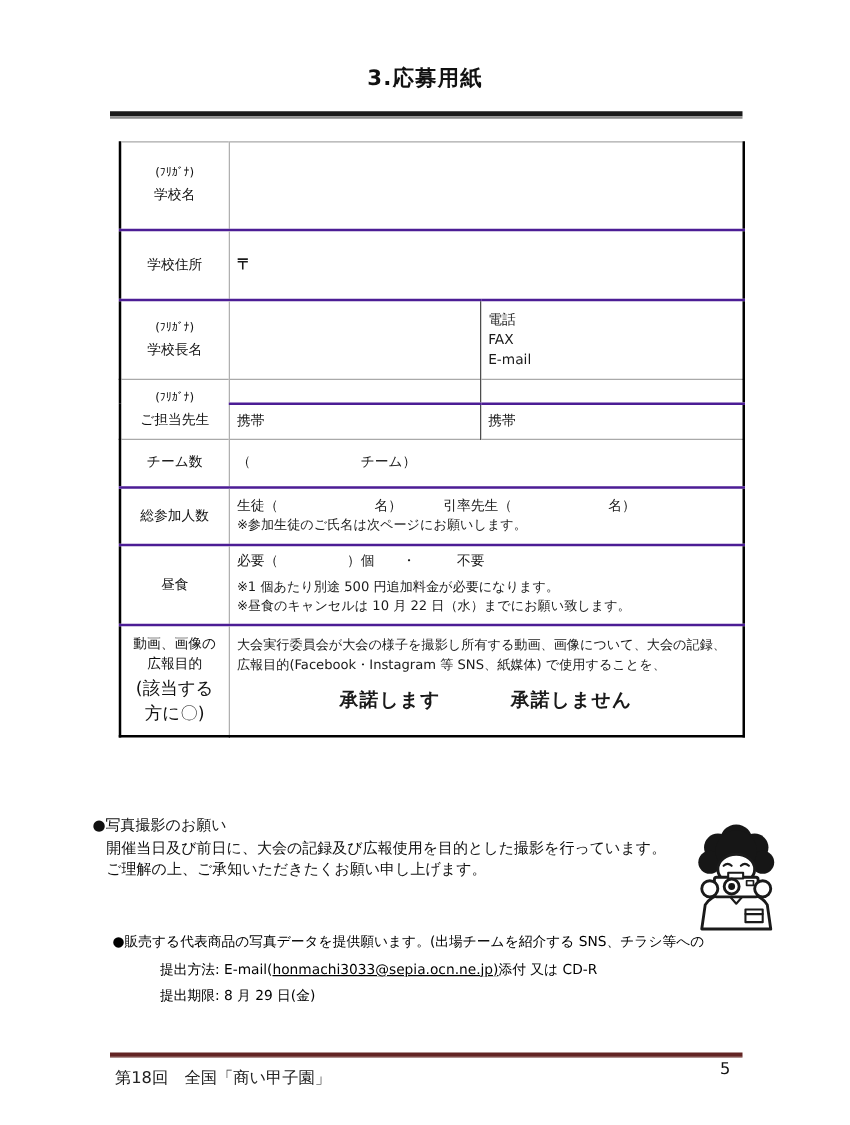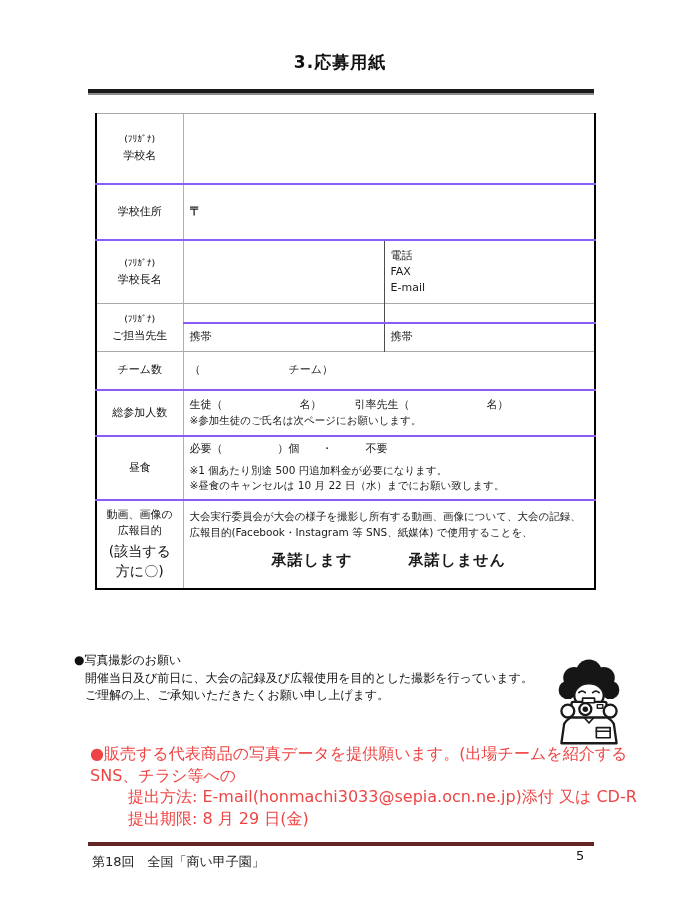--- a/index.html
+++ b/index.html
@@ -42,21 +42,21 @@
     border-bottom: 2px solid #000;
     border-top: 1px solid #a9a9a9;
   }
   table.form td {
     vertical-align: middle;
     font-size: 11px;
     line-height: 1.45;
     padding: 2px 6px;
     overflow: hidden;
   }
-  tr.bt-black > td { border-top: 2px solid #8b5cf6; }
+  tr.bt-black > td { border-top: 2px solid #4c1d95; }
   tr.bt-gray  > td { border-top: 1px solid #a9a9a9; }
   td.lbl {
     border-right: 1px solid #b0b0b0;
     text-align: center;
     font-size: 12px;
     color: #111;
   }
   td.mid { border-right: 1px solid #4d4d4d; }
   .furi { font-size: 9.5px; letter-spacing: 0px; margin-bottom: 2px; }
   .lbl-small { font-size: 14px; margin-top: 2px; }
@@ -66,24 +66,24 @@
   .mobile { font-size: 10.5px; }
   .note { font-size: 10.5px; }
   .media-desc { font-size: 10.5px; line-height: 16px; }
   .consent-line { text-align: center; margin-top: 10px; }
   .consent-line span { font-size: 15px; font-weight: bold; letter-spacing: 1px; }
   .consent-gap { display: inline-block; width: 56px; }
   
   .photo-note { position: absolute; left: 74px; top: 652px; font-size: 12px; line-height: 17.5px; color: #111; }
   .photo-note .indent { padding-left: 11px; }
   .camera-illustration { position: absolute; left: 543px; top: 654px; }
-  .product-note { position: absolute; left: 90px; top: 743px; font-size: 16px; line-height: 21.5px; color: #ef4444; }
+  .product-note { position: absolute; left: 90px; top: 743px; font-size: 11px; line-height: 21.5px; color: #000000; }
   .product-note .indent { padding-left: 11px; }
   .product-note .indent2 { padding-left: 38px; }
-  .underline { }
+  .underline { text-decoration: underline; }
   
   .footer-rule {
     position: absolute;
     left: 88px; top: 842px; width: 506px;
     height: 2px;
     border-top: 3px solid #632423;
     border-bottom: 1px solid #632423;
   }
   .footer-left {
     position: absolute;

